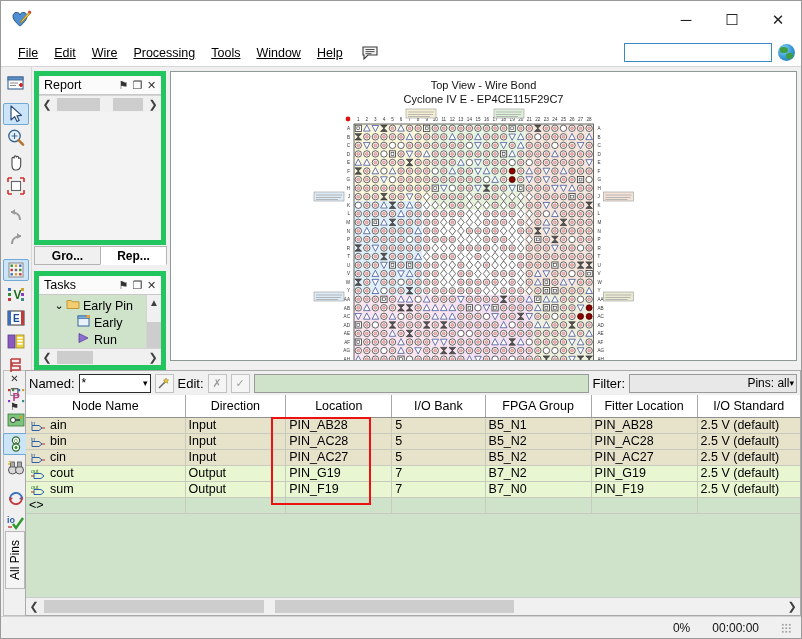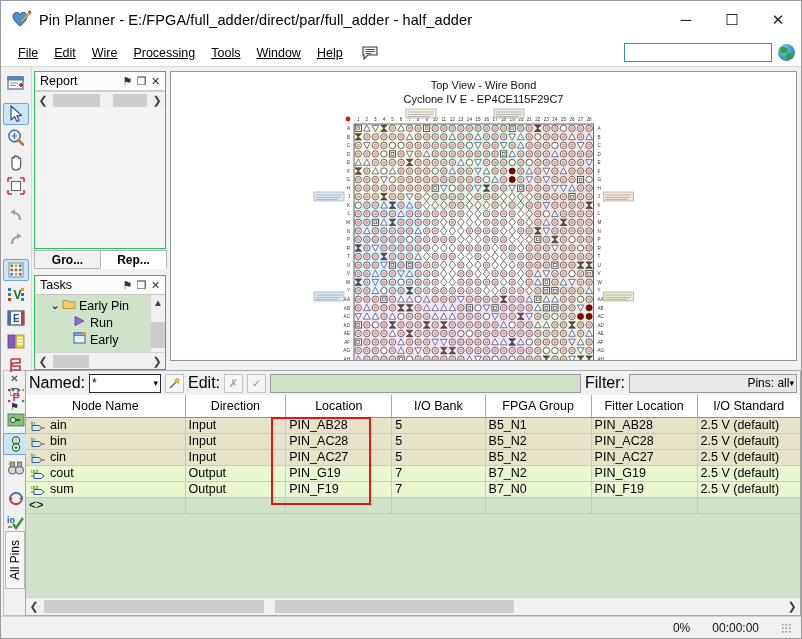--- a/index.html
+++ b/index.html
@@ -88,21 +88,21 @@
   }
   .tbtn.sel { background: #cce4f7; border-color: #6fa9d4; }
   .tsep { width: 22px; height: 1px; background: #d0d0d0; margin: 3px 0; }
 
   
   .ic { width: 20px; height: 20px; position: relative; display:block; }
 
   
   .dockcol { width: 136px; min-width: 136px; display: flex; flex-direction: column;
       background: #f0f0f0; padding: 4px 2px 0 2px; }
-  .panel { border: 1px solid #22c55e; background: #f3f3f3; display:flex; flex-direction:column; }
+  .panel { border: 5px solid #22c55e; background: #f3f3f3; display:flex; flex-direction:column; }
   .panel-title {
     height: 19px; background: #fbfbfb; display: flex; align-items: center;
     padding: 0 3px 0 5px; font-size: 12.5px; border-bottom: 1px solid #c8c8c8;
   }
   .panel-title .ttl { flex: 1; }
   .pbtn { width: 13px; height: 13px; display:flex; align-items:center; justify-content:center;
      font-size: 11px; color:#333; margin-left:1px; }
   .panel-body { background: #cfe3cb; flex:1; position: relative; overflow: hidden; }
   .report-msg { color: #7b7b7b; font-size: 12.5px; padding: 6px 0 0 18px; white-space: nowrap; }
 
@@ -143,21 +143,21 @@
   .vt-btn { width: 14px; height: 14px; display:flex; align-items:center; justify-content:center;
       font-size: 10px; color:#333; }
   .vt-label {
     margin-top: auto; margin-bottom: 26px;
     writing-mode: vertical-rl; transform: rotate(180deg);
     font-size: 12px; white-space: nowrap;
     border: 1px solid #b9b9b9; background: #f5f5f5; padding: 8px 2px;
   }
   .tablemain { flex: 1; display: flex; flex-direction: column; border: 1px solid #a9a9a9; background:#f0f0f0; min-width:0;}
   .filterbar { height: 24px; display: flex; align-items: center; gap: 4px; padding: 2px 3px; background:#f0f0f0;}
-  .fb-label { font-size: 16px; }
+  .fb-label { font-size: 13px; }
   .named-combo { width: 72px; height: 19px; border: 1px solid #2b2b2b; background: #fff;
      display:flex; align-items:center; padding: 0 2px; font-size:12px; }
   .named-combo .cv { flex:1; }
   .mini-btn { width: 19px; height: 19px; border:1px solid #c2c2c2; background:#f5f5f5;
      display:flex; align-items:center; justify-content:center; font-size:11px; color:#9a9a9a;}
   .edit-field { flex: 1; height: 19px; background: #cfe3cb; border: 1px solid #9a9a9a; }
   .filter-combo { width: 168px; height: 19px; background: #e8e8e8; border: 1px solid #9a9a9a;
      display:flex; align-items:center; padding: 0 2px; font-size:12px; }
   .filter-combo .cv { flex:1;text-align:right; }
 
@@ -201,21 +201,20 @@
 <div id="app">
 
   <div class="titlebar">
     <div class="app-icon">
       <svg width="22" height="20" viewBox="0 0 22 20">
         <path d="M3 6 C3 2, 9 1, 10 5 C11 1, 17 2, 17 6 C17 11, 10 16, 10 16 C10 16, 3 11, 3 6 Z" fill="#4f8fd4" stroke="#23517f" stroke-width="1"></path>
         <path d="M20 1 L21 3 L12 12 L10 13 L11 11 Z" fill="#f4c842" stroke="#9c7a12" stroke-width=".8"></path>
         <circle cx="19.5" cy="2" r="1.6" fill="#e04a3a"></circle>
       </svg>
     </div>
-    <div class="title-text">Pin Planner - E:/FPGA/full_adder/direct/par/full_adder - half_adder</div>
     <div class="win-btns">
       <div class="win-btn">─</div>
       <div class="win-btn">☐</div>
       <div class="win-btn close">✕</div>
     </div>
   </div>
 
   <div class="menubar">
     <div class="menu-item"><u>File</u></div>
     <div class="menu-item"><u>Edit</u></div>
@@ -446,34 +445,34 @@
               <span style="margin:0 3px 0 1px;">
                 <svg width="14" height="12" viewBox="0 0 14 12">
                     <path d="M1 2.5 h4.2 l1 1.3 H13 V10.5 H1 Z" fill="#f3cd70" stroke="#b8912c" stroke-width=".9"></path>
                   </svg>
               </span>
               <span>Early Pin</span>
             </div>
             <div class="tree-row" style="padding-left:38px;">
               <span style="margin-right:4px;">
                 <svg width="13" height="12" viewBox="0 0 13 12">
-                    <path d="M2 1.5 L11 6 L2 10.5 Z" fill="#8d6ed0" stroke="#5c3e9c" stroke-width=".8"></path>
-                  </svg>
-              </span>
-              <span>Run</span>
-            </div>
-            <div class="tree-row" style="padding-left:38px;">
-              <span style="margin-right:4px;">
-                <svg width="13" height="12" viewBox="0 0 13 12">
                   <rect x="1" y="1" width="11" height="10" fill="#e9f2fb" stroke="#39679c" stroke-width="1"></rect>
                   <rect x="1" y="1" width="11" height="2.6" fill="#7fb0de" stroke="#39679c" stroke-width=".7"></rect>
                   <rect x="9.6" y="0" width="3" height="3" fill="#f0a030"></rect>
                 </svg>
               </span>
               <span>Early</span>
+            </div>
+            <div class="tree-row" style="padding-left:38px;">
+              <span style="margin-right:4px;">
+                <svg width="13" height="12" viewBox="0 0 13 12">
+                    <path d="M2 1.5 L11 6 L2 10.5 Z" fill="#8d6ed0" stroke="#5c3e9c" stroke-width=".8"></path>
+                  </svg>
+              </span>
+              <span>Run</span>
             </div>
           </div>
           <div class="vscroll">
             <div class="vs-arrow">▲</div>
             <div class="vs-track">
               <div class="vs-thumb" style="top:12px;height:26px;"></div>
             </div>
             <div class="vs-arrow">▼</div>
           </div>
         </div>

